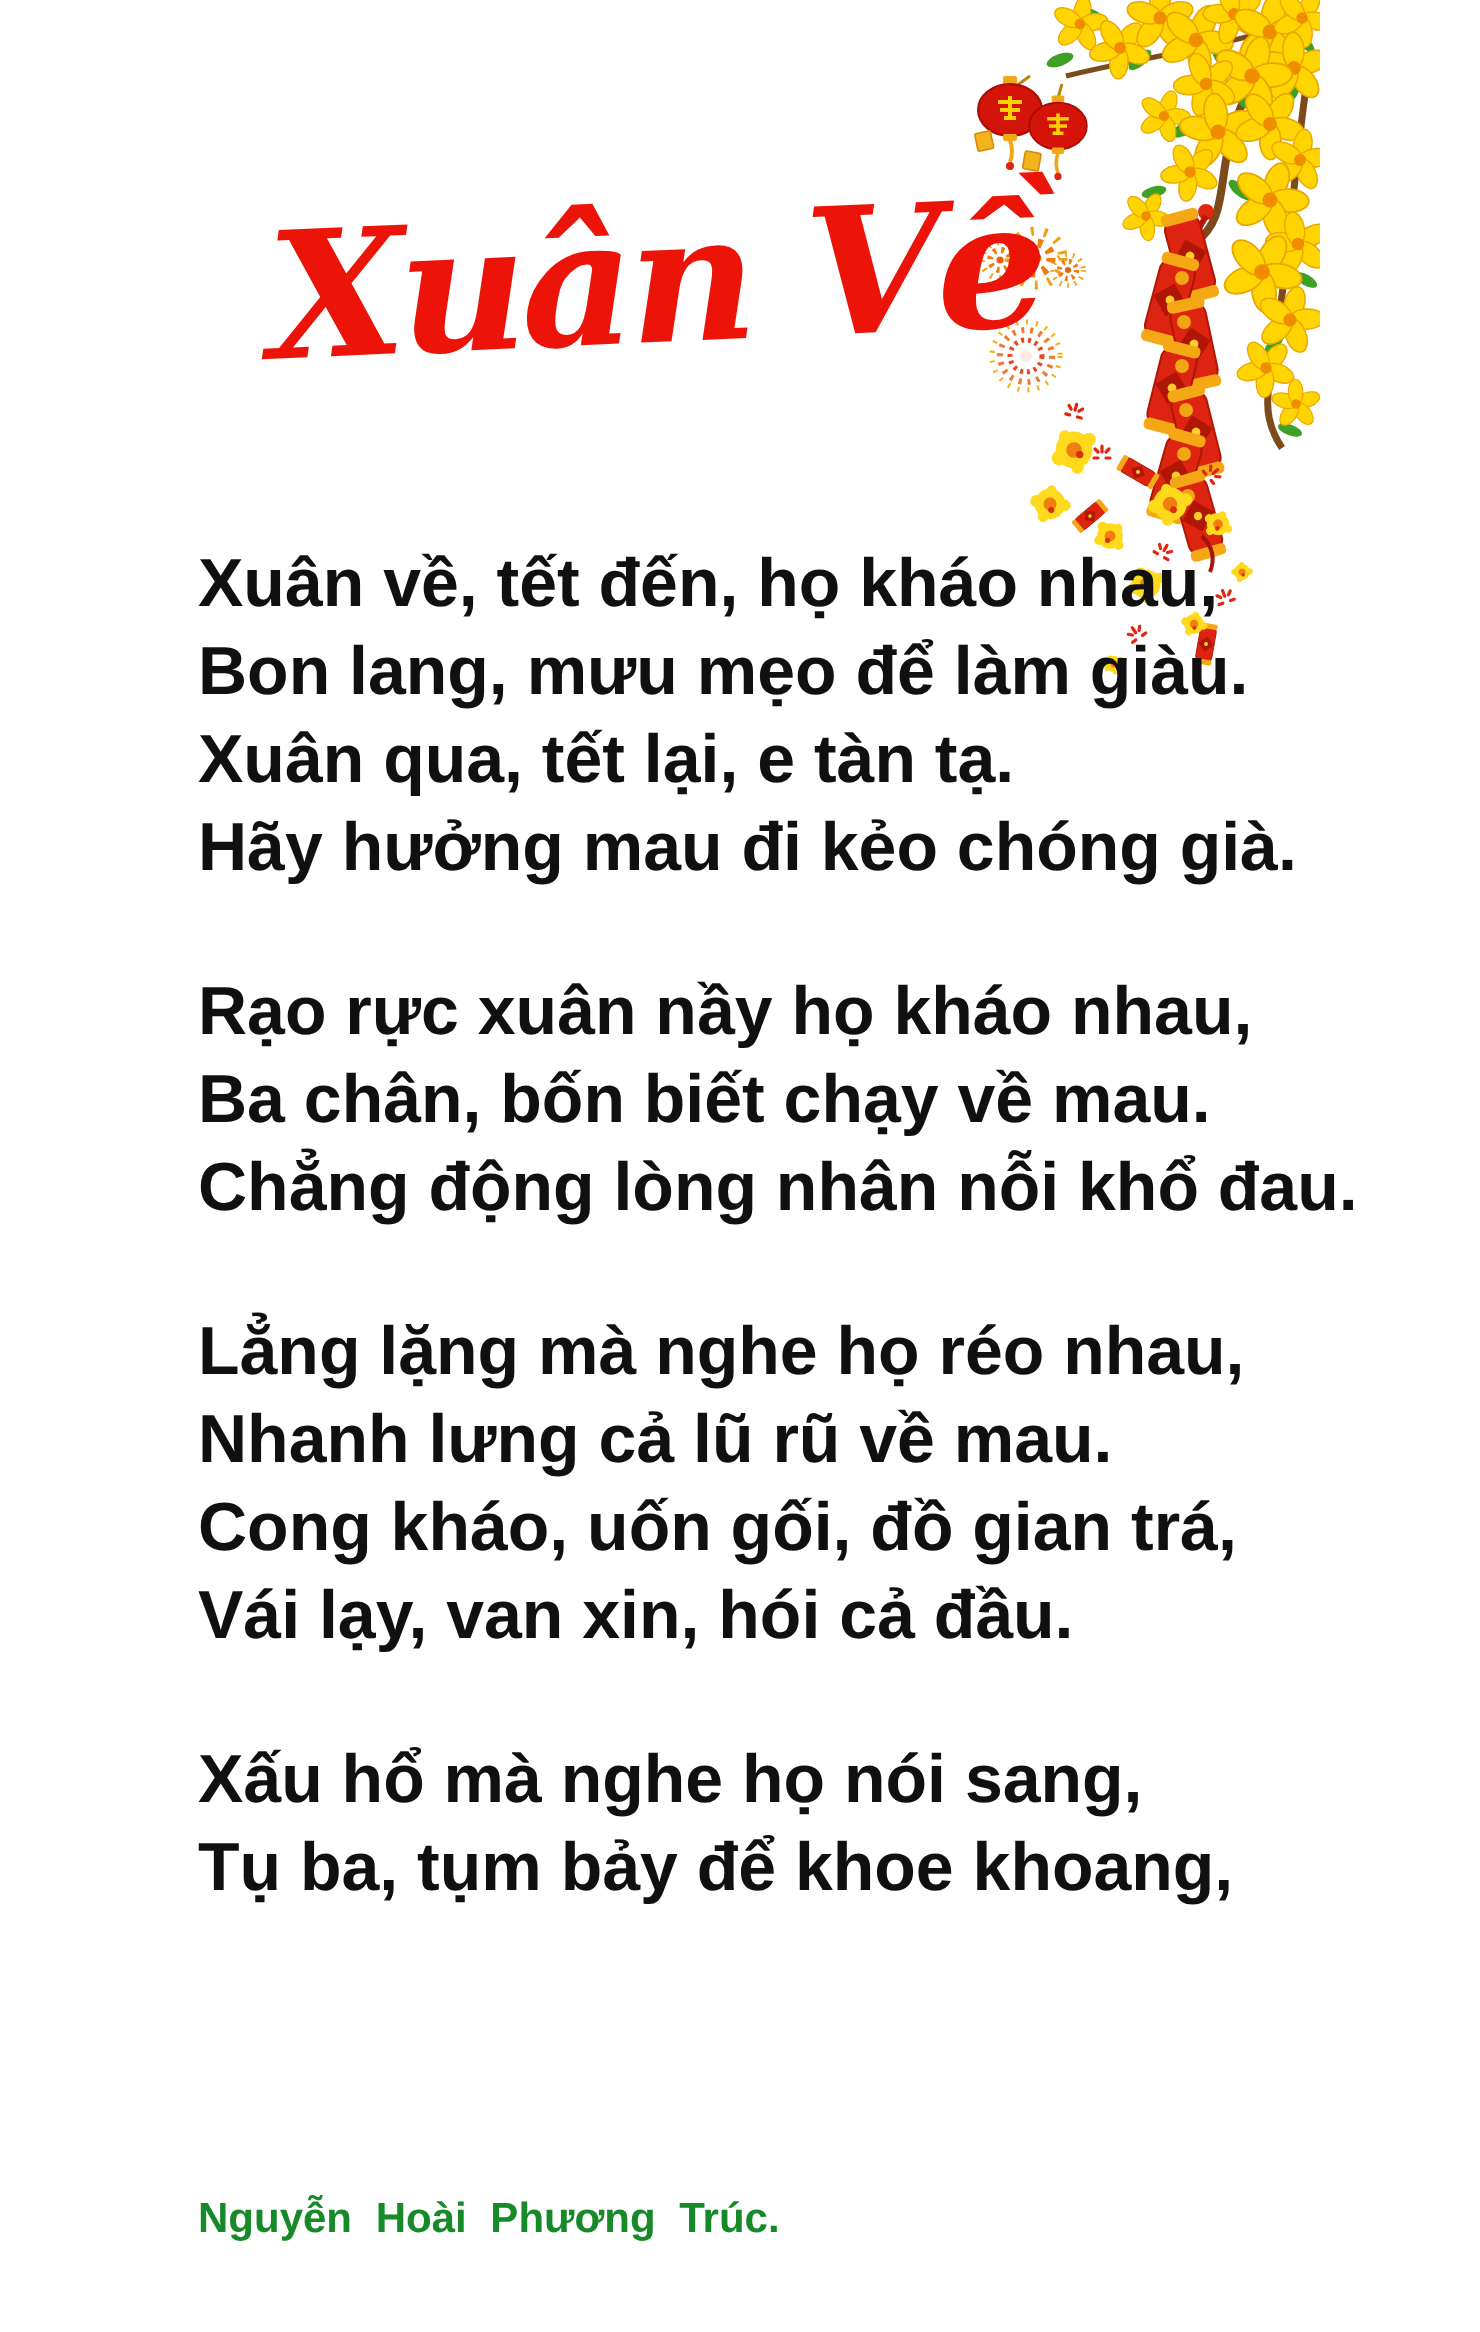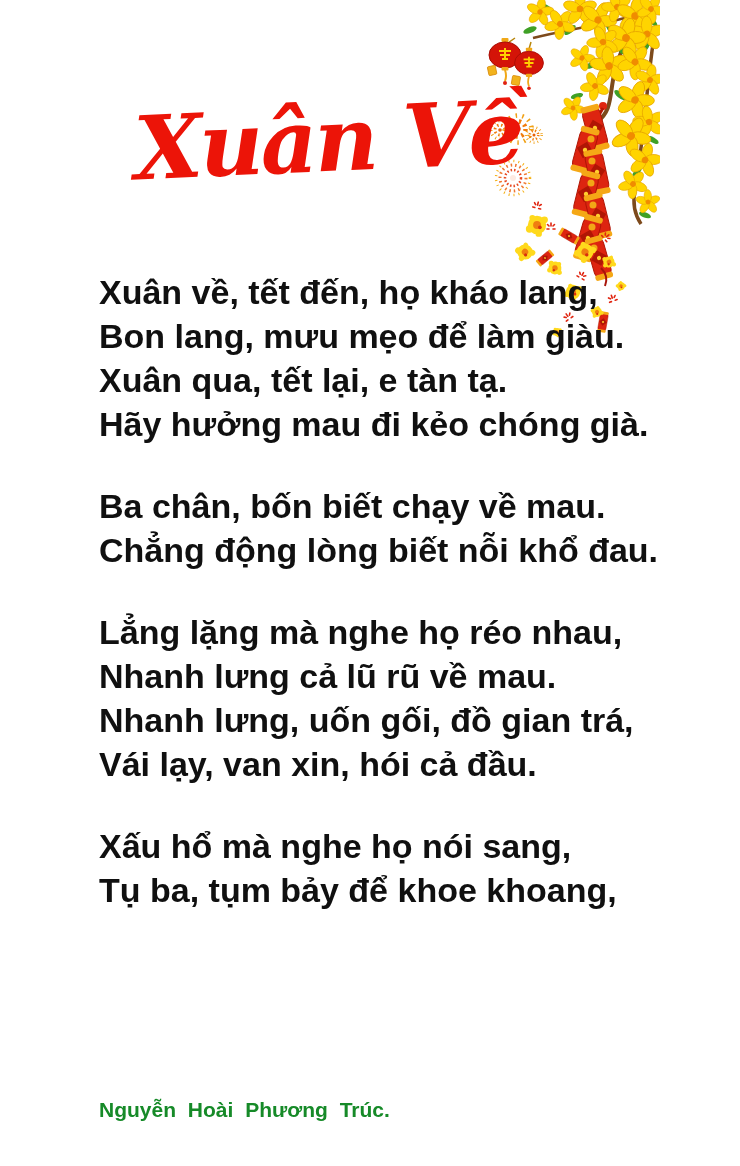--- a/index.html
+++ b/index.html
@@ -195,33 +195,34 @@
       <use href="#spark" transform="translate(52,207) rotate(15)"></use>
       <use href="#spark" transform="translate(120,238) rotate(50)"></use>
       <use href="#spark" transform="translate(84,318) rotate(-35)"></use>
     </g>
   </svg>
 
   <h1 class="title">Xuân Về</h1>
 
   <div class="poem">
     <div class="stanza">
-      <div class="line">Xuân về, tết đến, họ kháo lang,</div>
+      <div class="line">Xuân về, tết đến, họ kháo nhau,</div>
       <div class="line">Bon lang, mưu mẹo để làm giàu.</div>
       <div class="line">Xuân qua, tết lại, e tàn tạ.</div>
       <div class="line">Hãy hưởng mau đi kẻo chóng già.</div>
     </div>
     <div class="stanza">
+      <div class="line">Rạo rực xuân nầy họ kháo nhau,</div>
       <div class="line">Ba chân, bốn biết chạy về mau.</div>
-      <div class="line">Chẳng động lòng biết nỗi khổ đau.</div>
+      <div class="line">Chẳng động lòng nhân nỗi khổ đau.</div>
     </div>
     <div class="stanza">
       <div class="line">Lẳng lặng mà nghe họ réo nhau,</div>
       <div class="line">Nhanh lưng cả lũ rũ về mau.</div>
-      <div class="line">Nhanh lưng, uốn gối, đồ gian trá,</div>
+      <div class="line">Cong kháo, uốn gối, đồ gian trá,</div>
       <div class="line">Vái lạy, van xin, hói cả đầu.</div>
     </div>
     <div class="stanza">
       <div class="line">Xấu hổ mà nghe họ nói sang,</div>
       <div class="line">Tụ ba, tụm bảy để khoe khoang,</div>
     </div>
   </div>
 
   <div class="author">Nguyễn Hoài Phương Trúc.</div>
 

